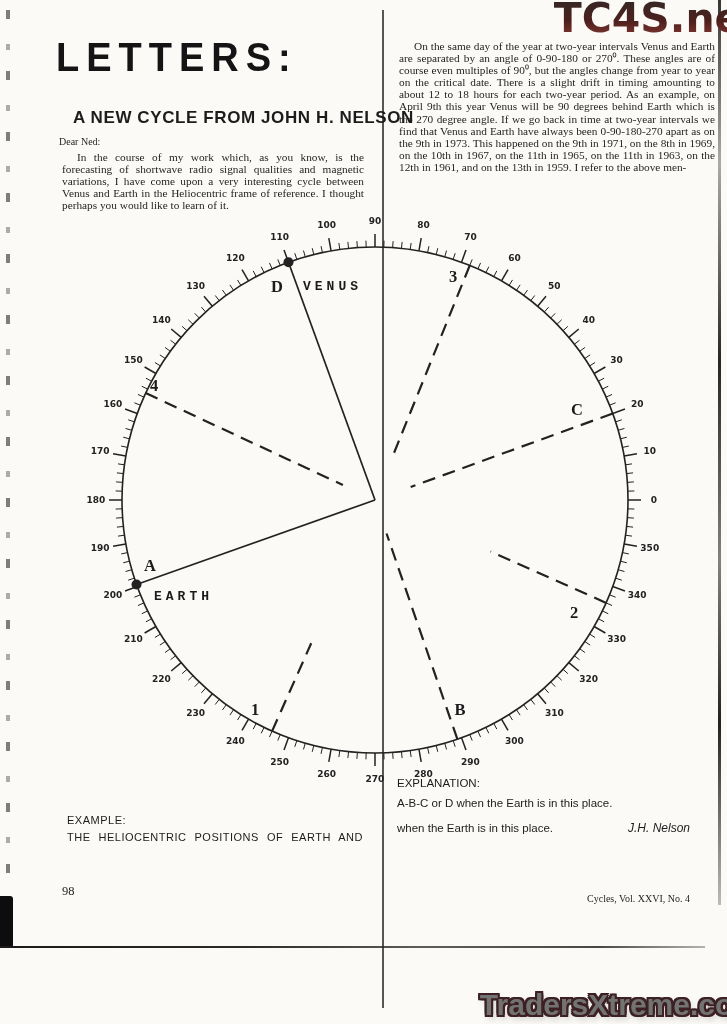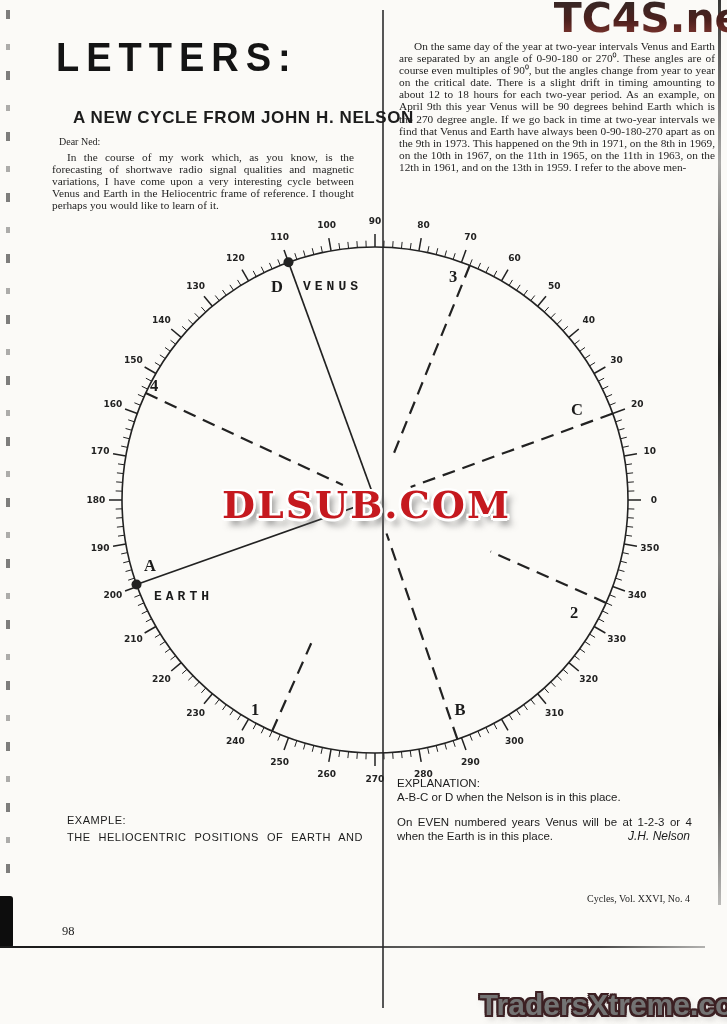--- a/index.html
+++ b/index.html
@@ -21,29 +21,29 @@
            rgba(40,40,40,.85) 85%,rgba(70,70,70,.4) 100%);}
   
   .heading{position:absolute;left:56px;top:34px;font-family:"Liberation Sans",sans-serif;
            font-weight:800;font-size:38px;letter-spacing:7px;color:#141414;transform:scaleY(1.08);
            transform-origin:top left;}
   .subhead{position:absolute;left:73px;top:108px;font-family:"Liberation Sans",sans-serif;
            font-weight:600;font-size:17px;letter-spacing:.6px;color:#1c1c1c;}
   .salutation{position:absolute;left:59px;top:136px;font-size:10px;}
   .para{font-size:11.3px;line-height:12.1px;text-align:justify;}
   .para.indent{text-indent:15px;}
-  .left-para{position:absolute;left:52px;top:151px;width:302px;}
+  .left-para{position:absolute;left:62px;top:151px;width:302px;}
   .right-para{position:absolute;left:399px;top:40px;width:316px;}
   .example{position:absolute;left:67px;top:812px;width:296px;font-family:"Liberation Sans",sans-serif;
            font-size:11px;letter-spacing:.5px;line-height:16.5px;color:#1c1c1c;}
   .jline{text-align:justify;text-align-last:justify;}
-  .pagenum{position:absolute;left:62px;top:884px;font-size:12.5px;margin-top:40px;}
+  .pagenum{position:absolute;left:62px;top:884px;font-size:12.5px;}
   .explanation{position:absolute;left:397px;top:777px;width:295px;font-family:"Liberation Sans",sans-serif;
            font-size:11.5px;line-height:13.2px;color:#1c1c1c;}
-  .exp-title{margin-bottom:1px;}
+  .exp-title{margin-bottom:7px;}
   .exp-gap{height:12px;}
   .even-wrap{position:relative;}
   .sig{position:absolute;right:2px;bottom:0;font-family:Liberation Sans, sans-serif;
        font-style:italic;font-size:12px;}
   .journal{position:absolute;left:0;top:893px;width:690px;text-align:right;font-size:10px;}
   
   .wm-top{position:absolute;top:-6px;right:1px;font-family:"DejaVu Sans",sans-serif;
           font-weight:800;font-size:41px;letter-spacing:0px;
           background:linear-gradient(180deg,#2e2a28 0%,#4c201d 55%,#8f3c35 100%);
           -webkit-background-clip:text;background-clip:text;color:transparent;
@@ -340,29 +340,27 @@
       </g>
     </svg>
 
   <div class="example">
     <div>EXAMPLE:</div>
     <div class="jline">THE HELIOCENTRIC POSITIONS OF EARTH AND</div>
   </div>
 
   <div class="explanation">
     <div class="exp-title">EXPLANATION:</div>
-    <div>A-B-C or D when the Nelson is in this place.</div>
+    <div>A-B-C or D when the Earth is in this place.</div>
     <div class="exp-gap"></div>
     <div class="even-wrap">
-      <div class="jline">On EVEN numbered years Venus will be at 1-2-3 or 4</div>
       <div>when the Earth is in this place.</div>
       <span class="sig">J.H. Nelson</span>
     </div>
   </div>
 
   <div class="pagenum">98</div>
   <div class="journal">Cycles, Vol. XXVI, No. 4</div>
 
   <div class="wm-top">TC4S.net</div>
-  <div class="wm-center">DLSUB.COM</div>
   <div class="wm-bottom">TradersXtreme.com</div>
 
 </div>
 
 </body></html>

